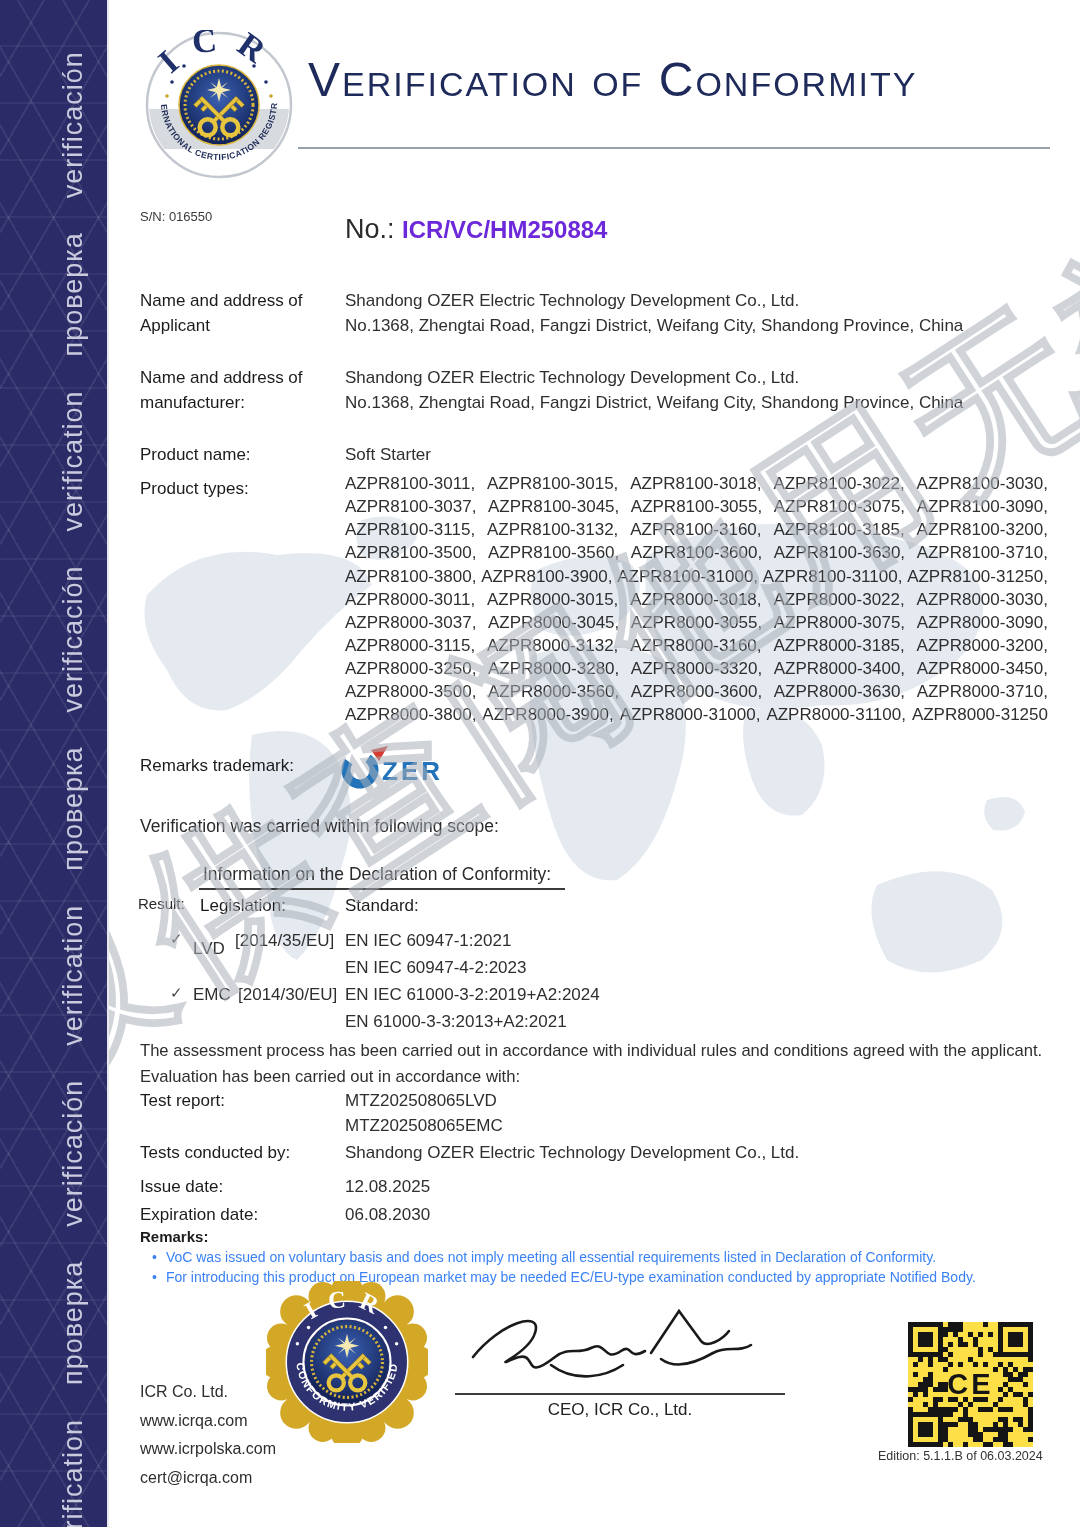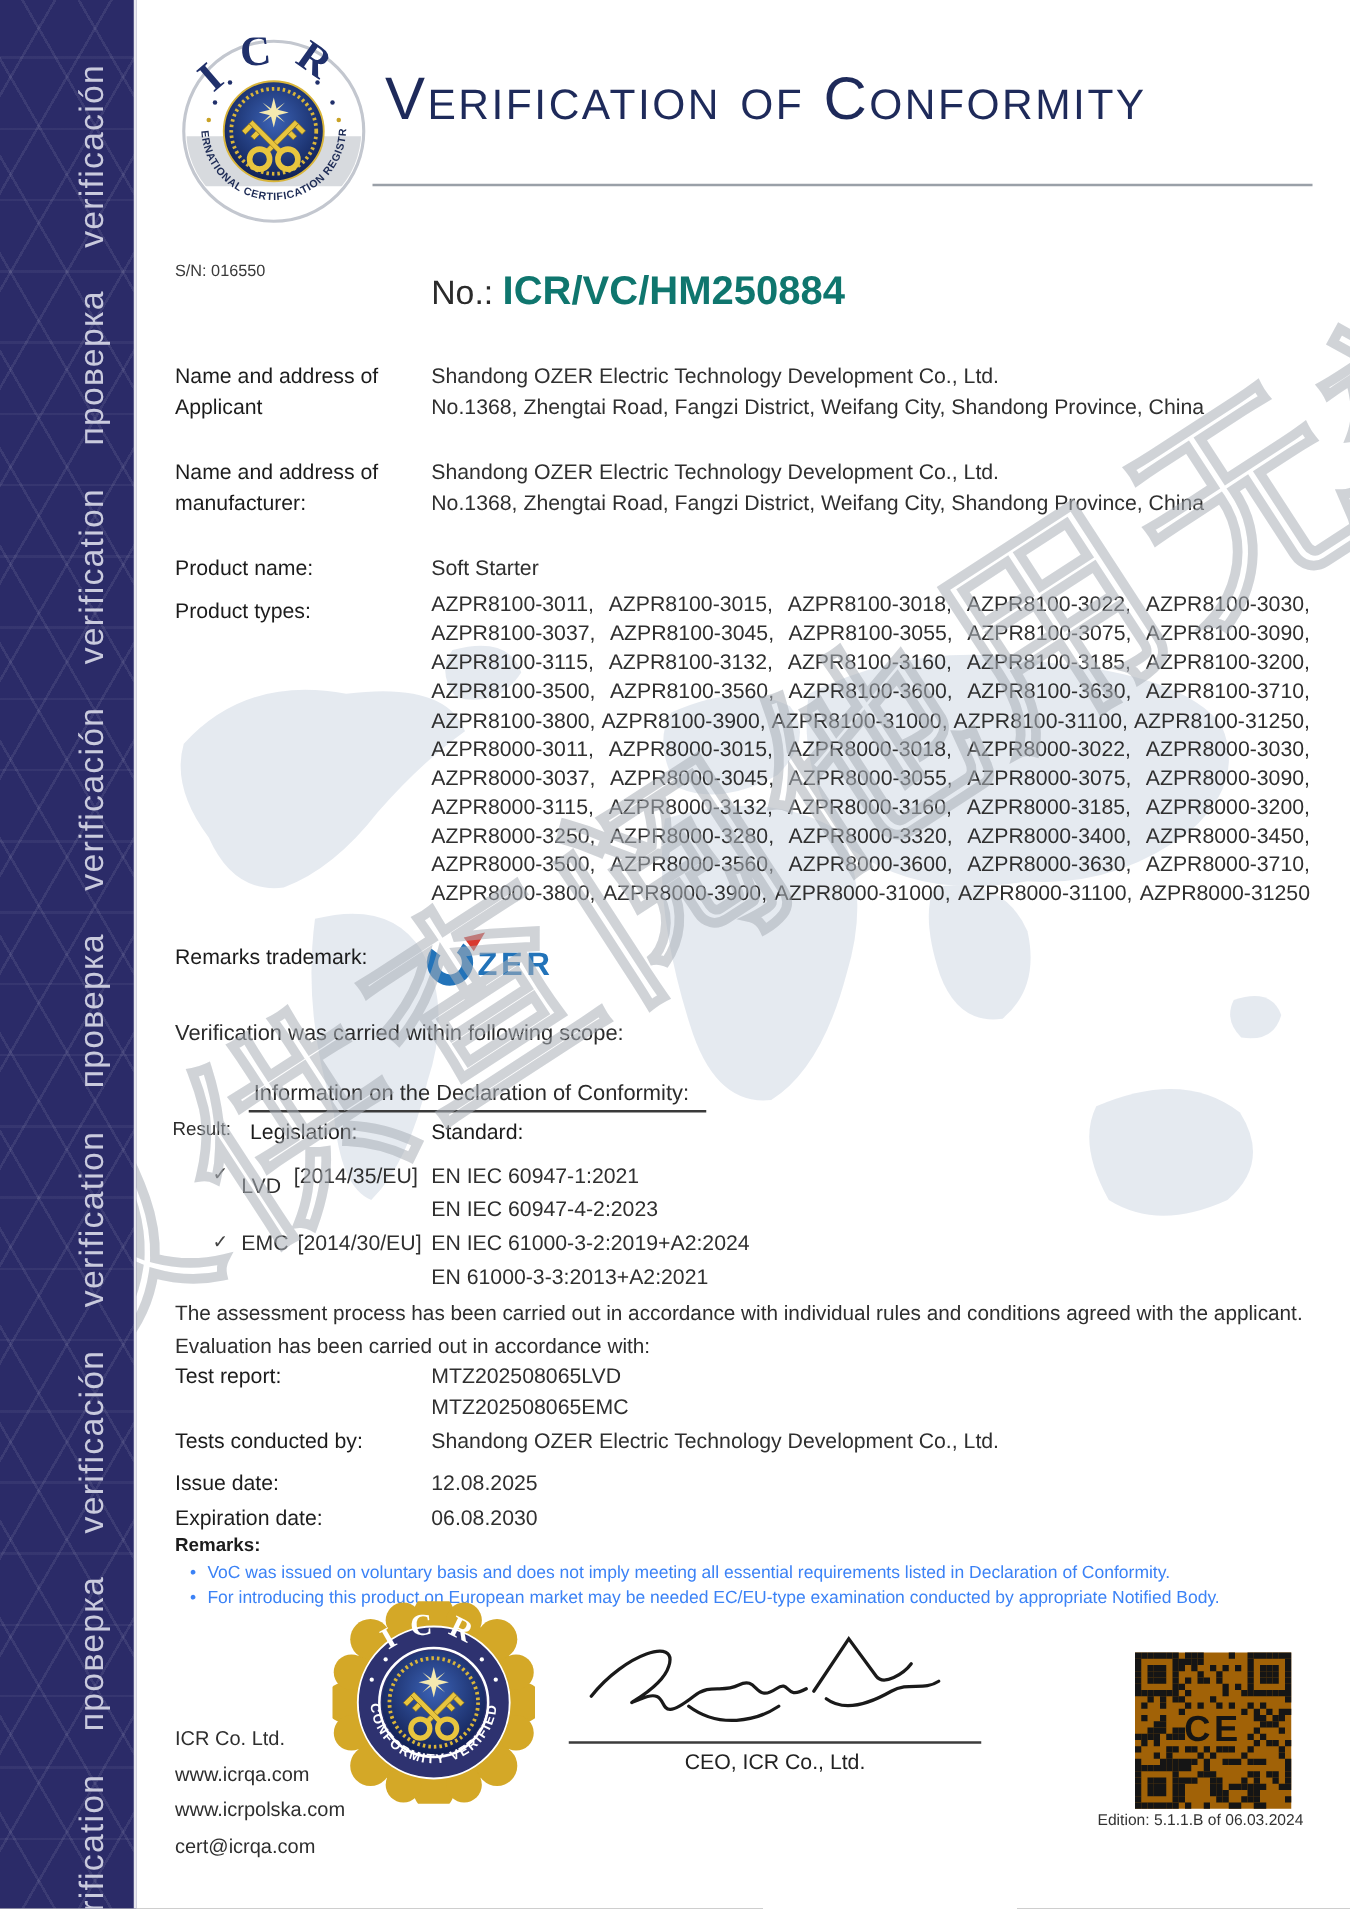--- a/index.html
+++ b/index.html
@@ -22,21 +22,21 @@
     transform:rotate(-33deg);transform-origin:0 50%;
     font-size:168px;font-weight:bold;letter-spacing:14px;color:transparent;
     -webkit-text-stroke:2.5px #aab0b8;opacity:.55;white-space:nowrap;}
   
   .icr-logo{position:absolute;left:144px;top:30px;z-index:2;}
   .doc-title{position:absolute;left:308px;top:52px;z-index:2;font-variant:small-caps;
     font-size:48px;font-weight:500;letter-spacing:2px;color:#1e2a5a;}
   .title-underline{position:absolute;left:298px;top:147px;width:752px;height:2px;background:#9aa0a8;z-index:2;}
   .serial{position:absolute;left:140px;top:209px;font-size:13px;color:#3a3a3a;z-index:2;}
   .no-line{position:absolute;left:345px;top:214px;z-index:2;font-size:27px;color:#2b2b2b;}
-  .no-line b{font-size:32px;color:#0f766e;}
+  .no-line b{font-size:24px;color:#6d28d9;}
   
   .abs{position:absolute;z-index:2;}
   .lbl{font-weight:normal;font-size:17px;color:#1c1c1c;line-height:25px;}
   .val{font-size:17px;color:#2f2f2f;line-height:25px;}
   .val .list-item,.lbl .list-item{line-height:25px;}
   
   .ptypes{left:345px;top:474px;width:703px;}
   .ptypes .list-row{display:flex;justify-content:space-between;height:23.15px;font-size:17px;color:#2f2f2f;}
   
   .decl-heading{left:199px;top:864px;font-size:17.5px;color:#2b2b2b;border-bottom:2px solid #3a3a3a;padding:0 14px 3px 4px;}
@@ -52,21 +52,21 @@
   .remarks-list{left:152px;top:1248px;width:900px;}
   .remarks-list .list-item{font-size:14px;line-height:19.5px;color:#3b82f6;}
   .remarks-list .list-item::before{content:"•";margin-right:9px;}
   
   .badge{left:266px;top:1281px;}
   .contacts{left:140px;top:1378px;}
   .contacts .list-item{font-size:16px;line-height:28.5px;color:#2e2e2e;}
   .signature{left:455px;top:1295px;}
   .sig-line{left:455px;top:1393px;width:330px;height:2px;background:#3c3c3c;}
   .ceo-line{left:455px;top:1400px;width:330px;text-align:center;font-size:17px;color:#222;}
-  .qr{left:908px;top:1322px;width:125px;height:125px;background:#a16207;}
+  .qr{left:908px;top:1322px;width:125px;height:125px;background:#fde047;}
   .qr-grid{position:relative;width:125px;height:125px;}
   .qr-cell{position:absolute;width:5px;height:5px;background:#151515;}
   .qr-ce{position:absolute;inset:0;display:flex;align-items:center;justify-content:center;
     font-weight:bold;font-size:29px;letter-spacing:3px;color:#151515;}
   .edition{left:878px;top:1449px;font-size:12.5px;color:#333;}
   
   .brand{left:338px;top:744px;}
 </style>
 </head>
 <body>

